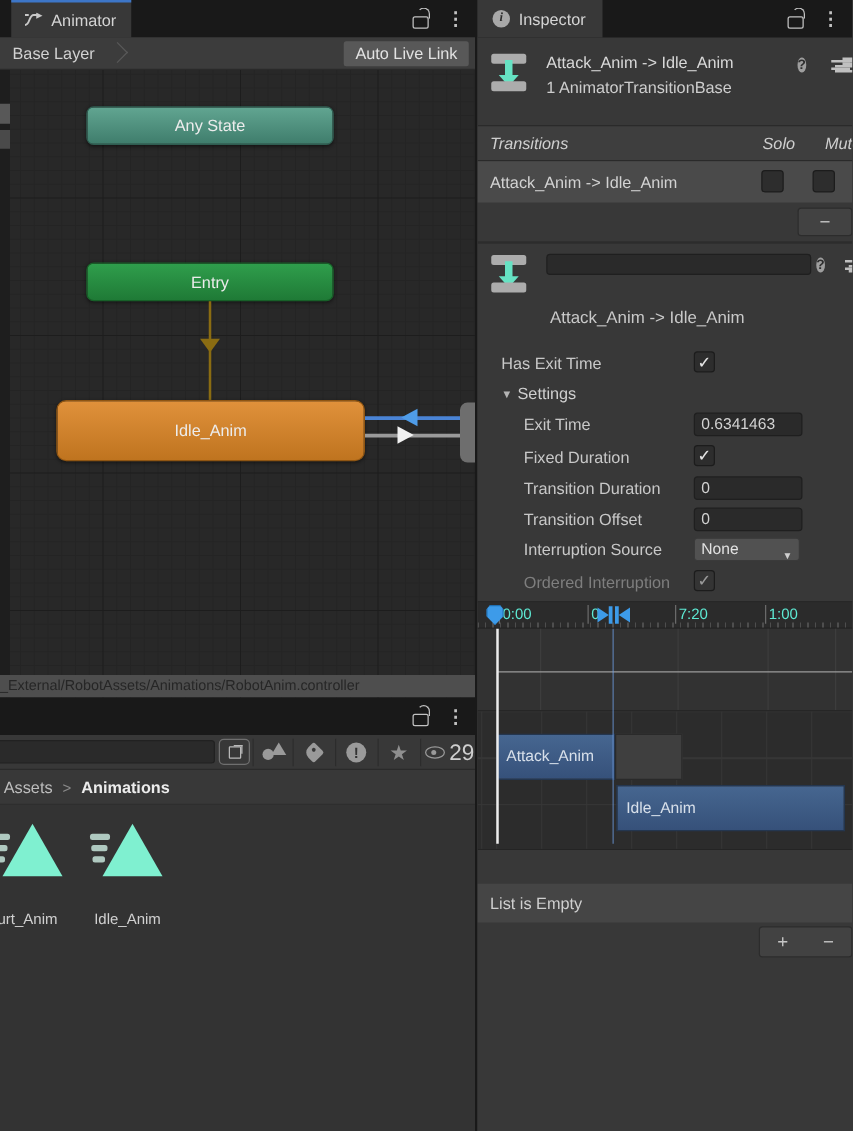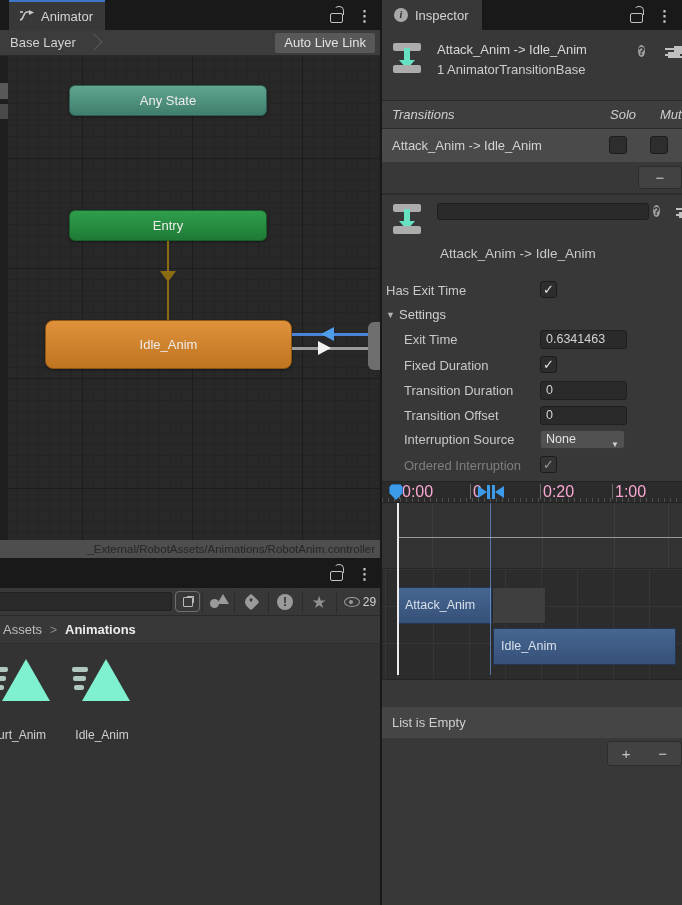--- a/index.html
+++ b/index.html
@@ -57,21 +57,21 @@
     border-left:8px solid transparent; border-right:8px solid transparent; border-top:11px solid #8a6c12; }
 
   .tr-line-blue { position:absolute; left:292px; top:277px; width:76px; height:3px; background:#4a84d6; }
   .tr-arrow-blue { position:absolute; left:321px; top:271px; width:0; height:0;
     border-top:7px solid transparent; border-bottom:7px solid transparent; border-right:13px solid #4f9ce8; }
   .tr-line-gray { position:absolute; left:292px; top:291px; width:76px; height:3px; background:#9a9a9a; }
   .tr-arrow-white { position:absolute; left:318px; top:285px; width:0; height:0;
     border-top:7px solid transparent; border-bottom:7px solid transparent; border-left:13px solid #f2f2f2; }
 
   .status-bar { position:absolute; left:0; bottom:0; width:380px; height:18px; background:#4e4e4e;
-    color:#262626; font-size:11.5px; line-height:18px; text-align:right; padding-right:5px; }
+    color:#262626; font-size:11.5px; line-height:18px; padding-right:5px; }
   .proj-toolbar { position:absolute; left:0; top:588px; width:380px; height:28px; background:#383838;
     border-bottom:1px solid #2a2a2a; }
   .search-field { position:absolute; left:0; top:4px; width:172px; height:19px; background:#2a2a2a;
     border:1px solid #212121; border-left:none; border-radius:0 3px 3px 0; }
   .expand-btn { position:absolute; left:175px; top:3px; width:25px; height:21px; border:1px solid #6f6f6f;
     border-radius:4px; display:flex; align-items:center; justify-content:center; }
   .expand-glyph { width:10px; height:10px; border:1.4px solid #b9b9b9; border-radius:1px; position:relative; }
   .expand-glyph::after { content:""; position:absolute; right:-2px; top:-2px; width:6px; height:6px;
     border-top:1.6px solid #b9b9b9; border-right:1.6px solid #b9b9b9; }
   .tb-sep { position:absolute; top:3px; width:1px; height:22px; background:#2c2c2c; }
@@ -80,21 +80,21 @@
   .filter-tri { position:absolute; right:0; top:0; width:0; height:0;
     border-left:6px solid transparent; border-right:6px solid transparent; border-bottom:10px solid #9a9a9a; }
   .filter-wrap { position:relative; width:19px; height:16px; }
   .tag-glyph { width:12px; height:12px; background:#9a9a9a; border-radius:2px 2px 2px 6px; transform:rotate(45deg); position:relative; }
   .tag-glyph::after { content:""; position:absolute; left:3px; top:3px; width:3px; height:3px; border-radius:50%; background:#383838; }
   .alert-glyph { width:16px; height:16px; border-radius:50%; background:#9a9a9a; color:#333;
     font-weight:bold; font-size:12px; text-align:center; line-height:16px; }
   .star-glyph { color:#8f8f8f; font-size:17px; line-height:1; }
   .eye-glyph { width:16px; height:10px; border:1.6px solid #9a9a9a; border-radius:50%; position:relative; }
   .eye-glyph::after { content:""; position:absolute; left:4px; top:1.5px; width:4px; height:4px; border-radius:50%; background:#9a9a9a; }
-  .eye-count { color:#cfcfcf; font-size:12px; margin-left:3px; }
+  .eye-count { color:#cfcfcf; font-size:18px; margin-left:3px; }
 
   .proj-breadcrumb { position:absolute; left:0; top:616px; width:380px; height:28px; background:#383838;
     display:flex; align-items:center; gap:8px; padding-left:3px; border-bottom:1px solid #2e2e2e; }
   .crumb-root { color:#bdbdbd; }
   .crumb-sep { color:#8a8a8a; font-size:12px; }
   .crumb-current { color:#ececec; font-weight:bold; }
 
   .proj-content { position:absolute; left:0; top:644px; width:380px; height:261px; background:#333333; overflow:hidden; }
   .proj-item { position:absolute; top:8px; width:80px; height:100px; text-align:center; }
   .proj-item .iconbox { position:relative; margin:3px auto 0; width:60px; height:54px; }
@@ -136,39 +136,39 @@
     border-top:1px solid #2a2a2a; border-bottom:1px solid #2a2a2a; color:#cfcfcf; }
   .list-row-sel { position:absolute; left:0; width:300px; background:#4a4a4a; color:#d2d2d2; }
   .checkbox { position:absolute; width:18px; height:18px; background:#2d2d2d; border:1px solid #1c1c1c;
     border-radius:3px; text-align:center; line-height:16px; font-size:13px; color:#e4e4e4; }
   .checkbox.dim { color:#9a9a9a; background:#343434; }
   .mini-btnbox { position:absolute; background:#424242; border:1px solid #2c2c2c; border-radius:3px;
     display:flex; align-items:center; justify-content:space-around; color:#c6c6c6; font-size:15px; }
 
   .name-input { position:absolute; background:#2a2a2a; border:1px solid #1f1f1f; border-radius:3px;
     color:#d2d2d2; font-size:12.5px; padding:0 5px; font-family:inherit; }
-  .prop-row { position:absolute; left:0; width:243px; height:21px; }
+  .prop-row { position:absolute; left:15px; width:243px; height:21px; }
   .prop-label { position:absolute; left:4px; top:0; height:21px; line-height:21px; color:#c8c8c8;
     max-width:154px; overflow:hidden; white-space:nowrap; }
   .prop-label.indent { left:22px; max-width:136px; }
   .prop-label.dim { color:#7e7e7e; }
   .prop-field { position:absolute; left:158px; right:-2px; top:1px; height:19px; background:#2a2a2a;
     border:1px solid #1f1f1f; border-radius:3px; color:#d2d2d2; font-size:12.5px; line-height:17px; padding:0 5px; }
   .prop-check { left:158px; top:1px; width:17px; height:17px; line-height:15px; }
   .dropdown { position:absolute; left:158px; right:0; top:1px; height:19px; background:#515151;
     border:1px solid #3a3a3a; border-radius:3px; color:#e2e2e2; font-size:12.5px; line-height:17px; padding:0 5px; }
   .dropdown .caret { position:absolute; right:5px; top:5px; font-size:8px; color:#d0d0d0; }
   .foldout-arrow { position:absolute; left:4px; top:6px; font-size:9px; color:#b4b4b4; }
 
   .sec-timeline { position:absolute; left:0; top:481px; width:300px; height:199px; background:#323232;
     border-top:1px solid #242424; border-bottom:1px solid #242424; overflow:hidden; }
   .ruler { position:absolute; left:0; top:0; width:300px; height:21px; background:#2b2b2b; border-bottom:1px solid #222; }
   .ruler-ticks { position:absolute; left:0; bottom:0; width:300px; height:4px;
     background:repeating-linear-gradient(90deg,#4e4e4e 0 1px, transparent 1px 6px); }
-  .tick-label { position:absolute; top:2px; font-size:16px; color:#f9a8d4; border-left:1px solid #6a6a6a; padding-left:2px; line-height:15px; }
+  .tick-label { position:absolute; top:2px; font-size:12px; color:#5eead4; border-left:1px solid #6a6a6a; padding-left:2px; line-height:15px; }
   .playhead-marker { position:absolute; left:7px; top:2px; width:14px; height:16px; background:#3d9be9;
     border:1px solid #1f6fb2; clip-path:polygon(50% 100%, 0 55%, 0 22%, 22% 0, 78% 0, 100% 22%, 100% 55%); }
   .tmark { position:absolute; top:3px; height:14px; }
   .tmark .tri-r { position:absolute; left:0; top:1px; width:0; height:0;
     border-top:6px solid transparent; border-bottom:6px solid transparent; border-left:9px solid #3d9be9; }
   .tmark .bar { position:absolute; top:0; width:3px; height:14px; background:#3d9be9; }
   .tmark .tri-l { position:absolute; right:0; top:1px; width:0; height:0;
     border-top:6px solid transparent; border-bottom:6px solid transparent; border-right:9px solid #3d9be9; }
   .graph-area { position:absolute; left:0; top:21px; width:300px; height:65px; background:#323232; }
   .vgrid { position:absolute; top:21px; height:172px; width:1px; background:#3d3d3d; }
@@ -400,21 +400,21 @@
     <div class="prop-row" style="top:455px;">
       <span class="prop-label indent dim">Ordered Interruption</span>
       <span class="checkbox prop-check dim"><span>✓</span></span>
     </div>
 
     <div class="sec-timeline">
       <div class="ruler">
         <div class="ruler-ticks"></div>
         <span class="tick-label" style="left:17px;">0:00</span>
         <span class="tick-label" style="left:88px;">0</span>
-        <span class="tick-label" style="left:158px;">0:20</span>
+        <span class="tick-label" style="left:158px;">7:20</span>
         <span class="tick-label" style="left:230px;">1:00</span>
         <span class="playhead-marker"></span>
         <span class="tmark" style="left:96px; width:12px;">
           <span class="tri-r"></span>
             <span class="bar" style="right:0;"></span>
         </span>
         <span class="tmark" style="left:110px; width:12px;">
           <span class="bar" style="left:0;"></span>
             <span class="tri-l"></span>
         </span>

